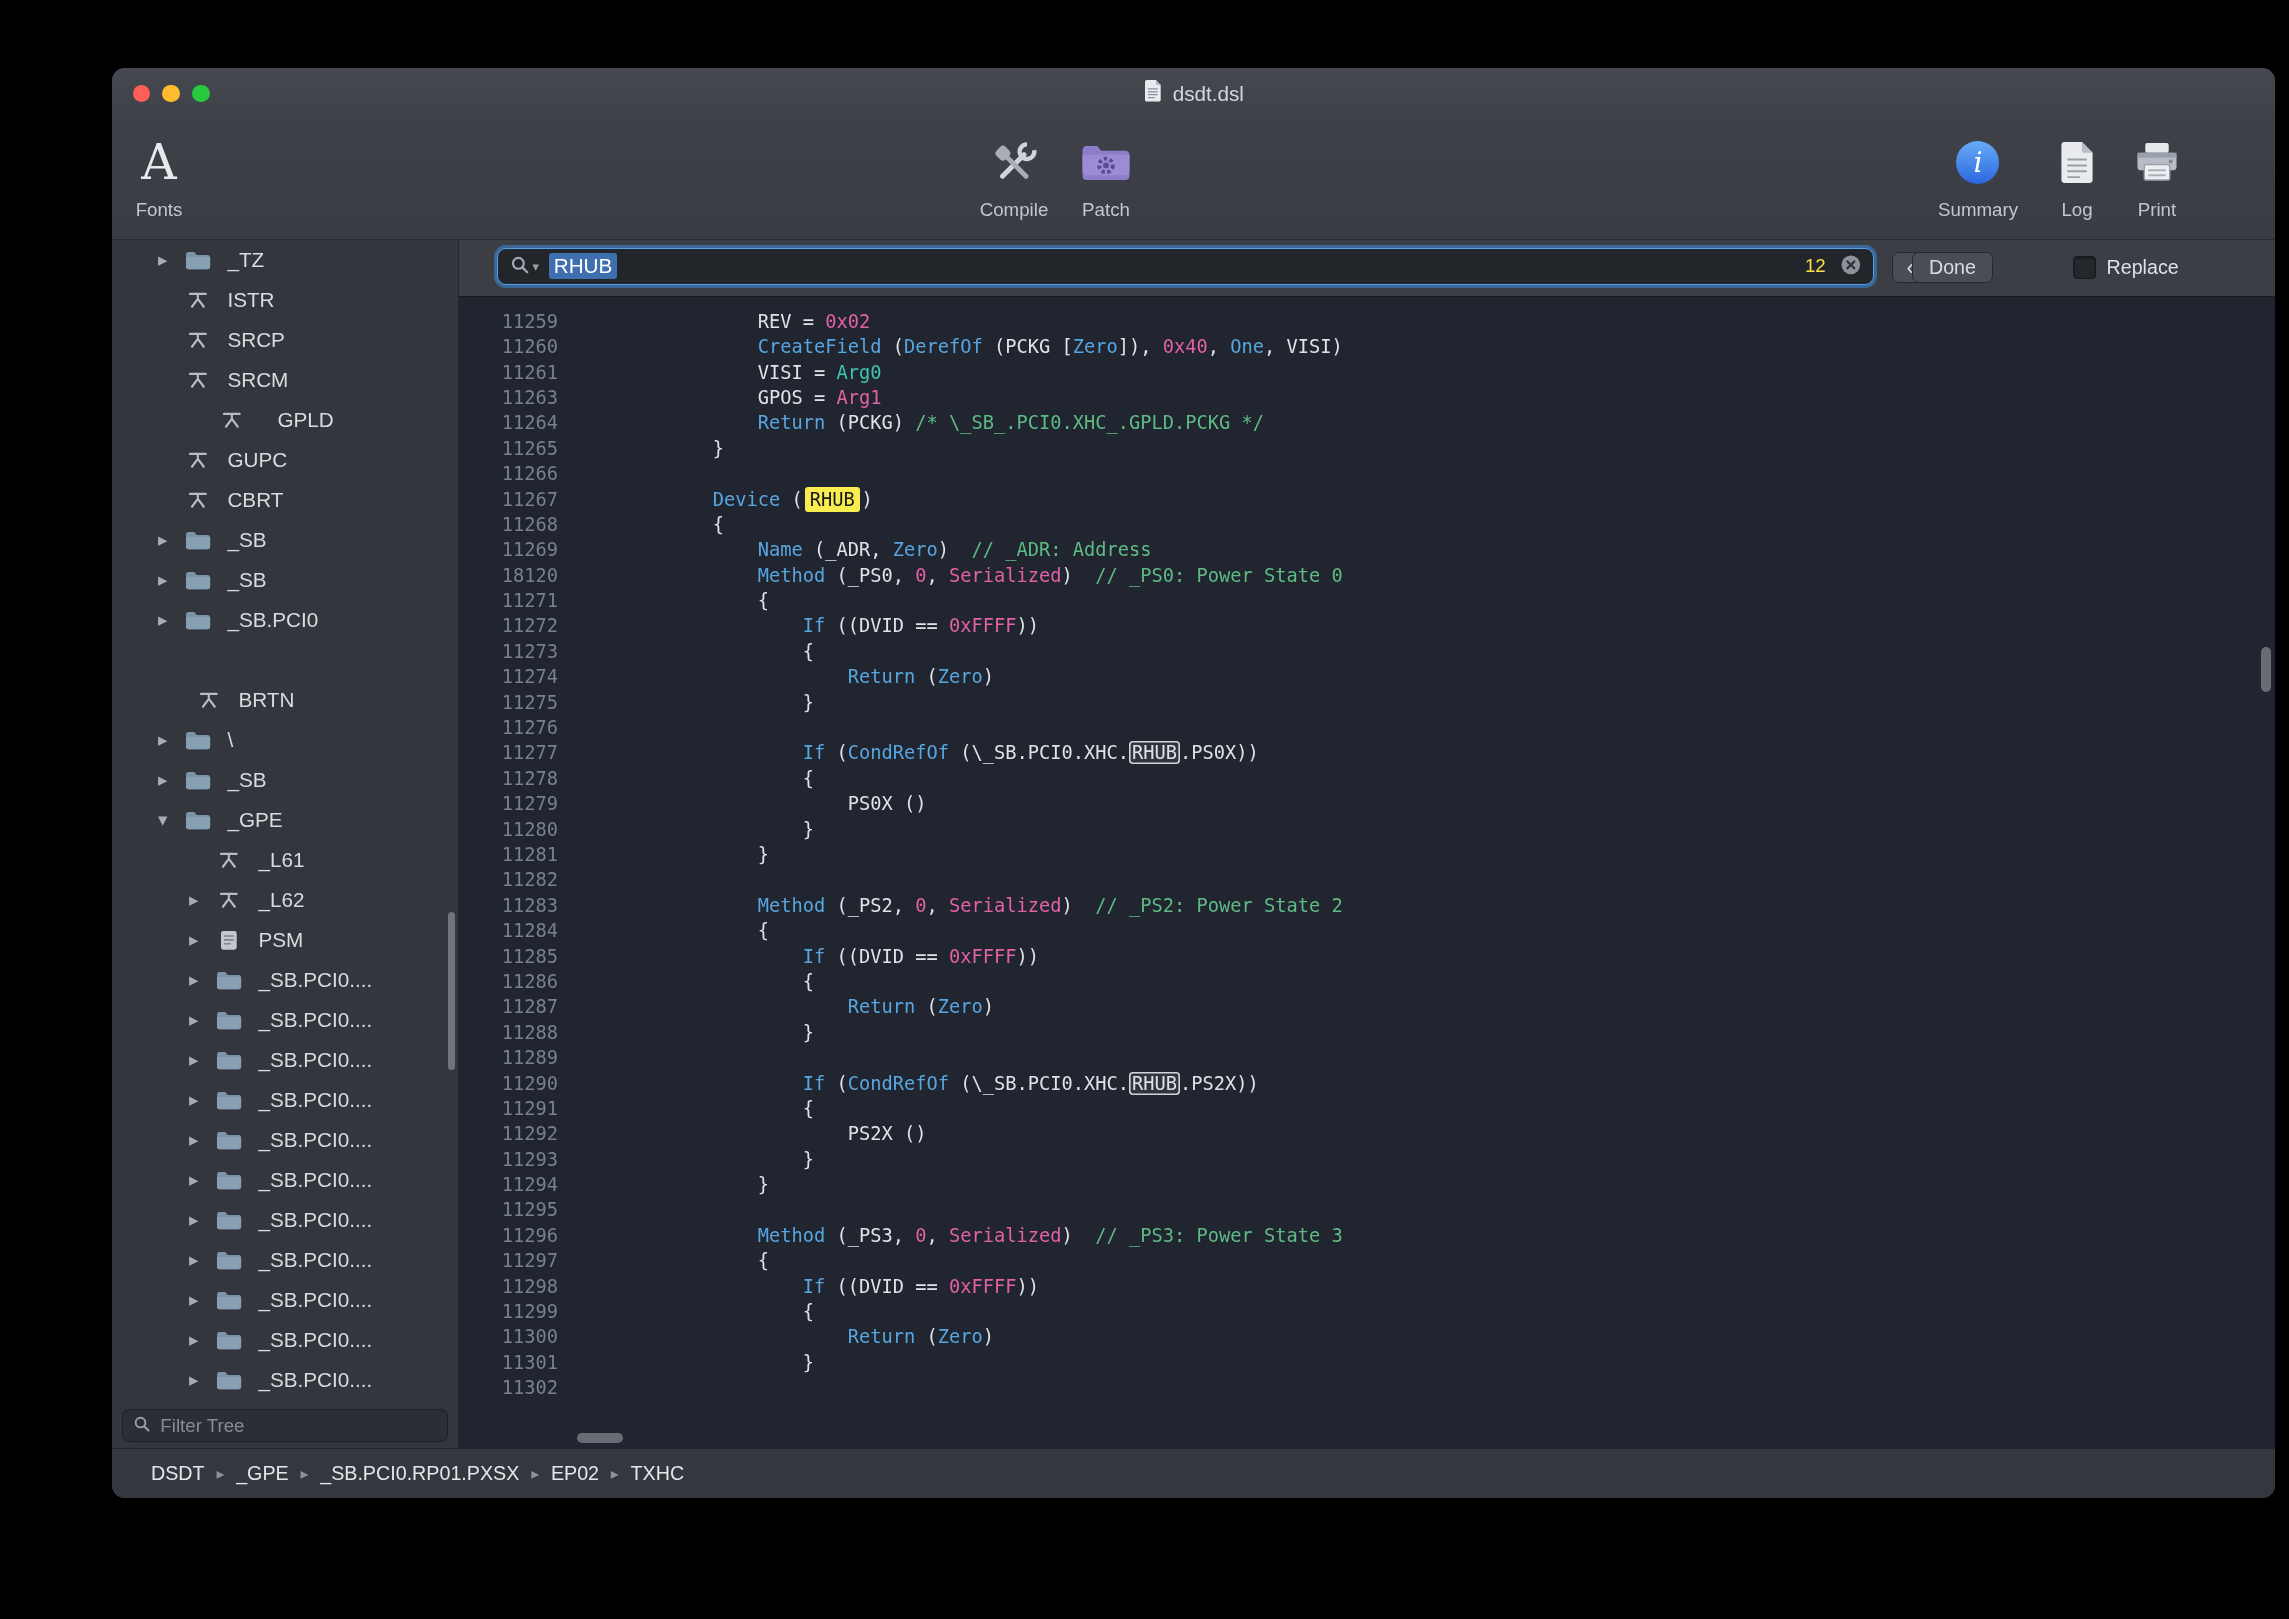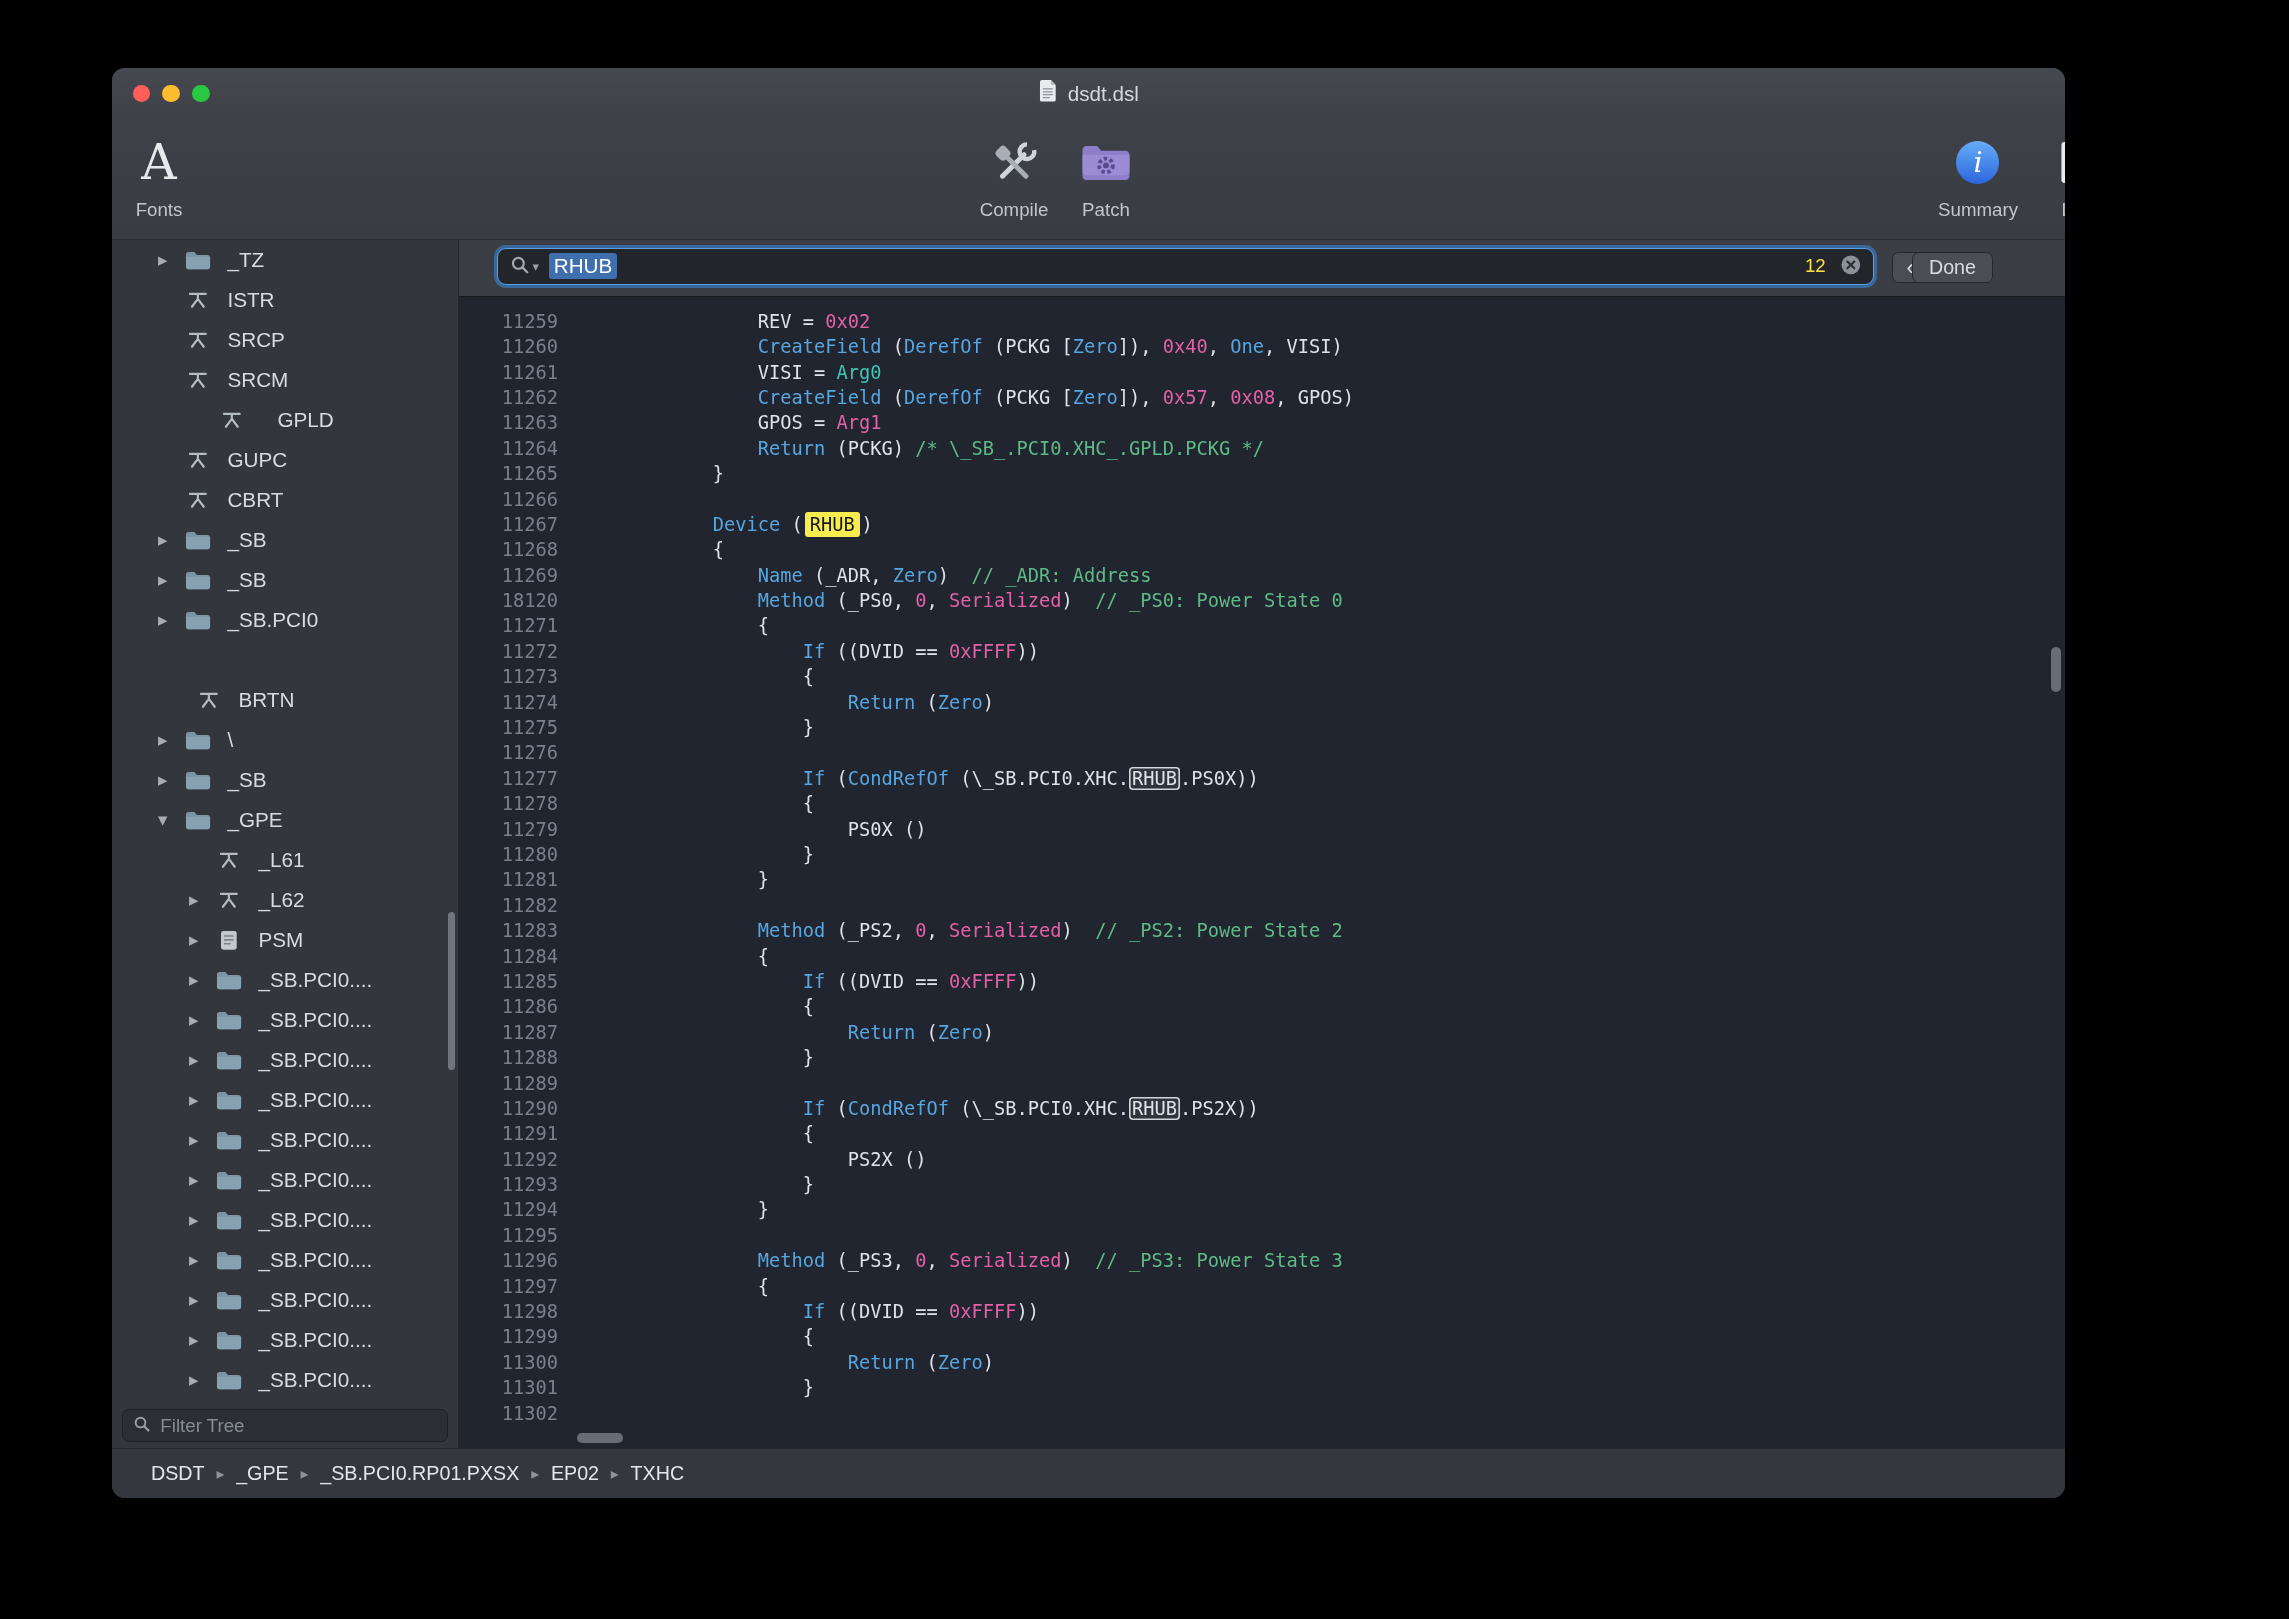--- a/index.html
+++ b/index.html
@@ -1,21 +1,21 @@
 <!DOCTYPE html>
 <html style="--syntax-keyword: #58a6e0; --syntax-number: #e361a6; --syntax-comment: #5fbb85; --syntax-arg: #3ec6b4; --syntax-default: #dfe2e8; --find-highlight: #f8ec4f; --selection: #3f6fae; --accent-focus: #3e8fd6; --traffic-red: #ff5f57; --traffic-yellow: #febc2e; --traffic-green: #28c840;"><head>
 <meta charset="utf-8">
 <style>
   html,body{margin:0;padding:0;}
   body{
     width:2289px;height:1619px;background:#000;position:relative;overflow:hidden;
     font-family:"Liberation Sans",sans-serif;
   }
   .window{
-    position:absolute;left:112px;top:68px;width:1953px;height:1430px;
+    position:absolute;left:112px;top:68px;width:2163px;height:1430px;
     border-radius:12.8px;overflow:hidden;background:#33363c;
     box-shadow:0 29.6px 89px rgba(0,0,0,.85);
     display:flex;flex-direction:column;
   }
   
   .titlebar{height:51px;flex:0 0 auto;background:linear-gradient(#45494f,#3e4248);position:relative;}
   .tl{position:absolute;top:16.7px;width:17.7px;height:17.7px;border-radius:50%;}
   .tl.close{left:20.7px;background:var(--traffic-red);}
   .tl.min{left:50px;background:var(--traffic-yellow);}
   .tl.zoom{left:80px;background:var(--traffic-green);}
@@ -496,21 +496,20 @@
           <div class="cbx"></div>
           <span class="replace-label">Replace</span>
         </div>
       </div>
 
       <div class="editor">
         <div>
             <div class="cl"><span class="ln">11259</span><span class="ct"><span>                REV = </span><span class="tn">0x02</span></span></div>
             <div class="cl"><span class="ln">11260</span><span class="ct"><span>                </span><span class="tk">CreateField</span><span> (</span><span class="tk">DerefOf</span><span> (PCKG [</span><span class="tk">Zero</span><span>]), </span><span class="tn">0x40</span><span>, </span><span class="tk">One</span><span>, VISI)</span></span></div>
             <div class="cl"><span class="ln">11261</span><span class="ct"><span>                VISI = </span><span class="tt">Arg0</span></span></div>
-            <div class="cl"><span class="ln">11262</span><span class="ct"><span>                </span><span class="tk">CreateField</span><span> (</span><span class="tk">DerefOf</span><span> (PCKG [</span><span class="tk">Zero</span><span>]), </span><span class="tn">0x57</span><span>, </span><span class="tn">0x08</span><span>, GPOS)</span></span></div>
             <div class="cl"><span class="ln">11263</span><span class="ct"><span>                GPOS = </span><span class="tn">Arg1</span></span></div>
             <div class="cl"><span class="ln">11264</span><span class="ct"><span>                </span><span class="tk">Return</span><span> (PCKG) </span><span class="tc">/* \_SB_.PCI0.XHC_.GPLD.PCKG */</span></span></div>
             <div class="cl"><span class="ln">11265</span><span class="ct"><span>            }</span></span></div>
             <div class="cl"><span class="ln">11266</span><span class="ct"></span></div>
             <div class="cl"><span class="ln">11267</span><span class="ct"><span>            </span><span class="tk">Device</span><span> (</span><span class="thl">RHUB</span><span>)</span></span></div>
             <div class="cl"><span class="ln">11268</span><span class="ct"><span>            {</span></span></div>
             <div class="cl"><span class="ln">11269</span><span class="ct"><span>                </span><span class="tk">Name</span><span> (_ADR, </span><span class="tk">Zero</span><span>)  </span><span class="tc">// _ADR: Address</span></span></div>
             <div class="cl"><span class="ln">18120</span><span class="ct"><span>                </span><span class="tk">Method</span><span> (_PS0, </span><span class="tn">0</span><span>, </span><span class="tn">Serialized</span><span>)  </span><span class="tc">// _PS0: Power State 0</span></span></div>
             <div class="cl"><span class="ln">11271</span><span class="ct"><span>                {</span></span></div>
             <div class="cl"><span class="ln">11272</span><span class="ct"><span>                    </span><span class="tk">If</span><span> ((DVID == </span><span class="tn">0xFFFF</span><span>))</span></span></div>

